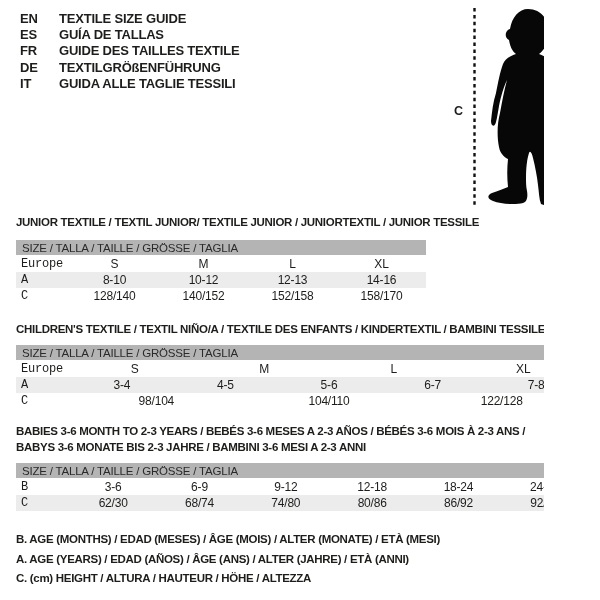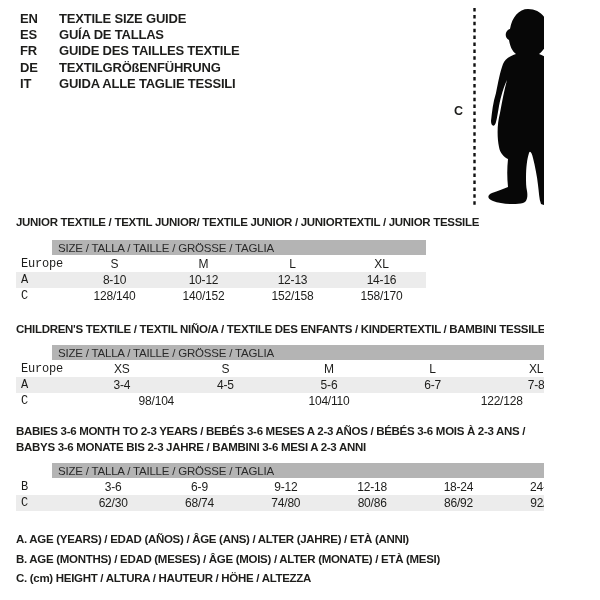--- a/index.html
+++ b/index.html
@@ -20,21 +20,21 @@
   
   .sec-title{position:absolute;left:16px;font-size:11.5px;font-weight:bold;
     letter-spacing:-0.3px;white-space:nowrap;}
   
   .table{position:absolute;left:16px;}
   .t1{top:240px;width:410px;}
   .t2{top:345px;width:572px;}
   .t3{top:463px;width:572px;}
   .size-bar{height:16px;background:#b4b4b4;display:flex;align-items:center;
     padding-left:6px;box-sizing:border-box;font-size:11.5px;color:#2a2a2a;
-    letter-spacing:-0.2px;border-bottom:1px solid #ffffff;margin-left:36px;}
+    letter-spacing:-0.2px;border-bottom:1px solid #ffffff;}
   .trow{display:flex;height:16px;align-items:center;font-size:12px;letter-spacing:-0.2px;}
   .trow.alt{background:#ececec;}
   .tlabel{width:54px;padding-left:5px;box-sizing:border-box;font-family:Liberation Mono, monospace;}
   .tcell{flex:1;text-align:center;}
   
   .notes{position:absolute;left:16px;top:533px;}
   .note-line{height:19.5px;font-weight:bold;font-size:11.5px;letter-spacing:-0.3px;white-space:nowrap;}
 </style>
 </head>
 <body>
@@ -138,21 +138,20 @@
       <span class="tcell">152/158</span>
       <span class="tcell">158/170</span>
     </div>
   </div>
 
   <div class="sec-title" style="top:323px">CHILDREN'S TEXTILE / TEXTIL NIÑO/A / TEXTILE DES ENFANTS / KINDERTEXTIL / BAMBINI TESSILE</div>
   <div class="table t2">
     <div class="size-bar">SIZE / TALLA / TAILLE / GRÖSSE / TAGLIA</div>
     <div class="trow">
       <span class="tlabel">Europe</span>
-      <span class="tcell">XS</span>
       <span class="tcell">S</span>
       <span class="tcell">M</span>
       <span class="tcell">L</span>
       <span class="tcell">XL</span>
     </div>
     <div class="trow alt">
       <span class="tlabel">A</span>
       <span class="tcell">3-4</span>
       <span class="tcell">4-5</span>
       <span class="tcell">5-6</span>
@@ -185,18 +184,18 @@
       <span class="tcell">62/30</span>
       <span class="tcell">68/74</span>
       <span class="tcell">74/80</span>
       <span class="tcell">80/86</span>
       <span class="tcell">86/92</span>
       <span class="tcell">92/98</span>
     </div>
   </div>
 
   <div class="notes">
+    <div class="note-line">B. AGE (MONTHS) / EDAD (MESES) / ÂGE (MOIS) / ALTER (MONATE) / ETÀ (MESI)</div>
     <div class="note-line">A. AGE (YEARS) / EDAD (AÑOS) / ÂGE (ANS) / ALTER (JAHRE) / ETÀ (ANNI)</div>
-    <div class="note-line">B. AGE (MONTHS) / EDAD (MESES) / ÂGE (MOIS) / ALTER (MONATE) / ETÀ (MESI)</div>
     <div class="note-line">C. (cm) HEIGHT / ALTURA / HAUTEUR / HÖHE / ALTEZZA</div>
   </div>
 
 </div>
 
 </body></html>

